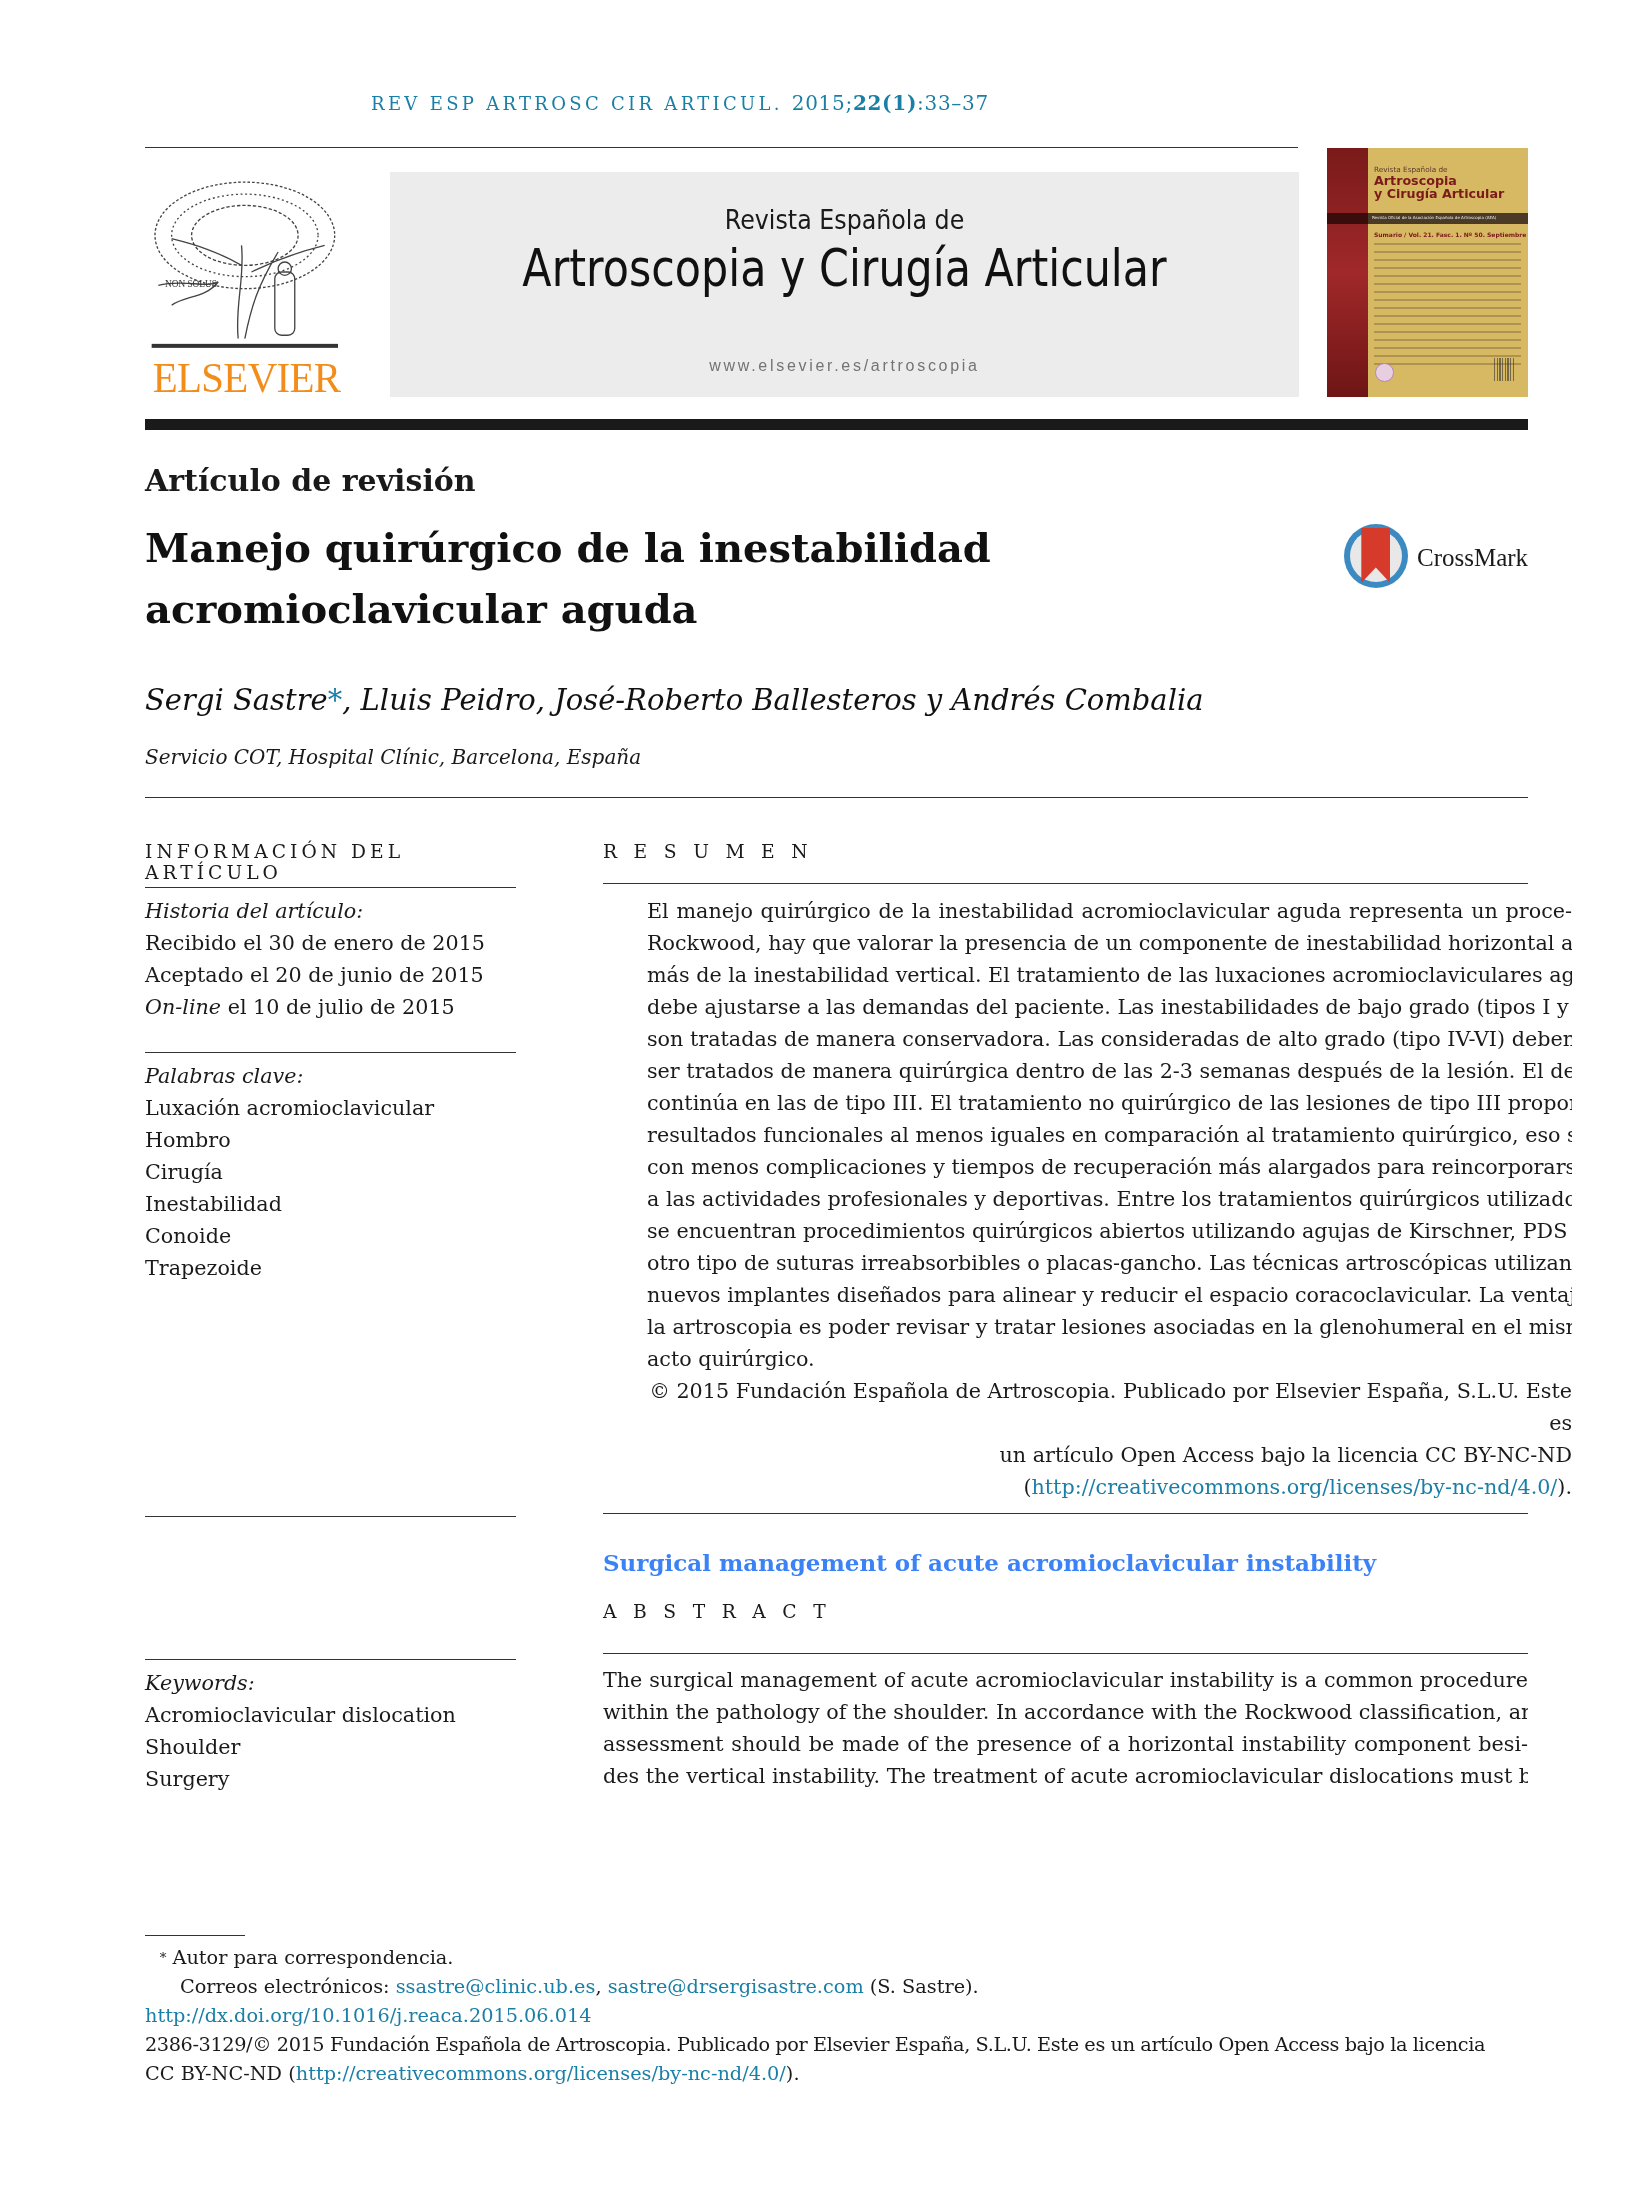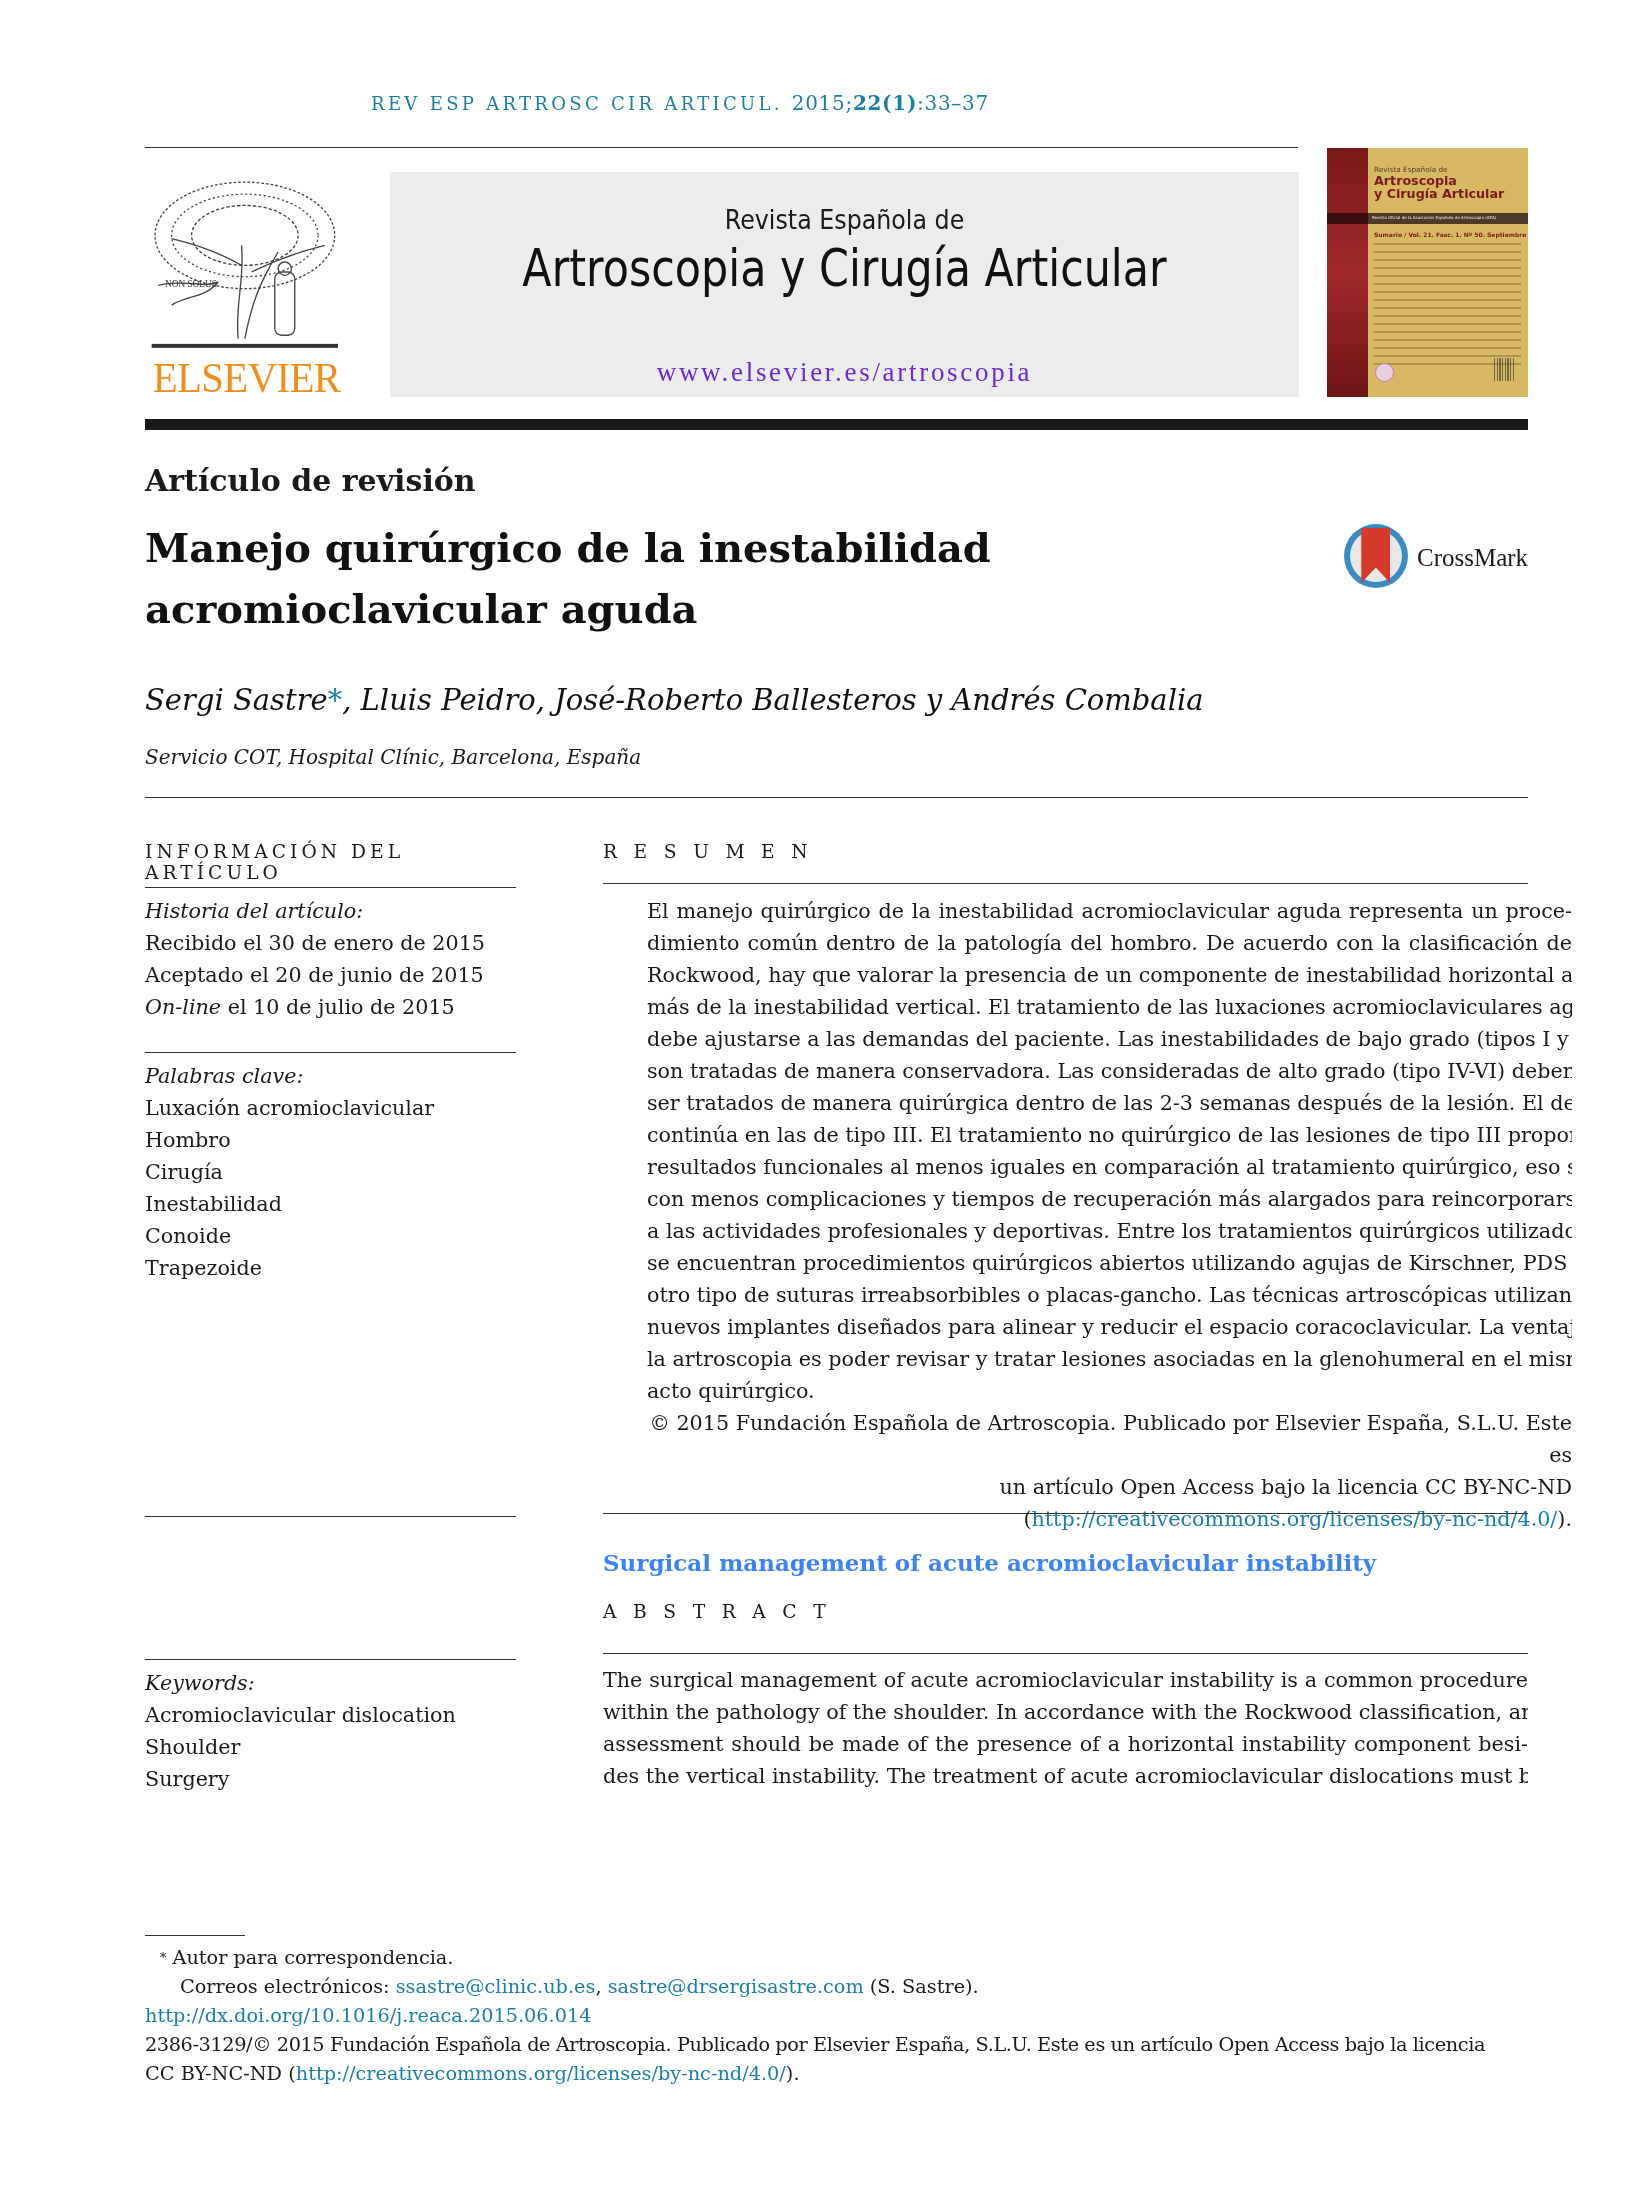--- a/index.html
+++ b/index.html
@@ -5,21 +5,21 @@
   html, body { margin:0; padding:0; background:#ffffff; }
   body { width:1653px; height:2205px; position:relative; overflow:hidden; color:#1a1a1a; font-family:"DejaVu Serif", serif; }
   .abs { position:absolute; }
   .journal-ref { top:91px; left:0; width:1360px; text-align:center; font-family:"DejaVu Serif", serif; font-size:18px; color:#1a7fa6; letter-spacing:3.3px; }
   .journal-ref .nums { letter-spacing:0.7px; font-size:20px; }
   .journal-ref b { font-weight:bold; }
   .rule-thin { background:#333; height:1.3px; }
   .banner { left:390px; top:172px; width:909px; height:225px; background:#ececec; }
   .banner .pre { position:absolute; top:32px; left:0; width:100%; text-align:center; font-family:"DejaVu Sans", sans-serif; font-size:27px; color:#1a1a1a; transform:scaleX(0.88); }
   .banner .main { position:absolute; top:67px; left:0; width:100%; text-align:center; font-family:"DejaVu Sans", sans-serif; font-size:51px; color:#111; transform:scaleX(0.84); }
-  .banner .url { position:absolute; top:185px; left:0; width:100%; text-align:center; font-family:Liberation Serif, serif; font-size:27px; color:#6d28d9; letter-spacing:2.7px; }
+  .banner .url { position:absolute; top:185px; left:0; width:100%; text-align:center; font-family:Liberation Sans, sans-serif; font-size:16px; color:#737373; letter-spacing:2.7px; }
   .logo { left:145px; top:172px; width:203px; height:230px; }
   .logo .word { position:absolute; left:0; bottom:0; width:203px; text-align:center; font-family:"Liberation Serif", serif; font-size:43px; color:#f28c1a; letter-spacing:-0.7px; transform:scaleX(0.95); }
   .cover { left:1327px; top:148px; width:201px; height:249px; background:#d7b964; overflow:hidden; }
   .cover .spine { position:absolute; left:0; top:0; width:41px; height:100%; background:linear-gradient(180deg,#7a1a1a,#a0282a 50%,#6e1515); }
   .cover .band { position:absolute; left:0; top:65px; width:100%; height:10.7px; background:#4b3a25; }
   .cover .band-l { position:absolute; left:0; top:65px; width:41px; height:10.7px; background:#3a0c0c; }
   .cover .t1 { position:absolute; left:47px; top:17.3px; font-family:"DejaVu Sans", sans-serif; font-size:7.3px; color:#5a3a2a; }
   .cover .t2 { position:absolute; left:47px; top:27px; font-family:"DejaVu Sans", sans-serif; font-size:12.7px; line-height:12.7px; color:#7a1a1a; font-weight:bold; }
   .cover .t3 { position:absolute; left:45px; top:67px; font-family:"DejaVu Sans", sans-serif; font-size:4px; color:#eee; white-space:nowrap; }
   .cover .t4 { position:absolute; left:47px; top:83px; font-family:"DejaVu Sans", sans-serif; font-size:6px; color:#7a1a1a; font-weight:bold; white-space:nowrap; }
@@ -172,21 +172,20 @@
   <div>Acromioclavicular dislocation</div>
   <div>Shoulder</div>
   <div>Surgery</div>
 </div>
 
 <div class="abs sec-head right-col" style="top:841px; letter-spacing:5.3px;">R E S U M E N</div>
 <div class="abs rule right-col" style="top:883px; width:925px;"></div>
 
 <div class="abs body-text right-col" style="top:895px;margin-left:44px;">
   <span class="ln">El manejo quirúrgico de la inestabilidad acromioclavicular aguda representa un proce-</span>
-  <span class="ln">dimiento común dentro de la patología del hombro. De acuerdo con la clasificación de</span>
   <span class="ln">Rockwood, hay que valorar la presencia de un componente de inestabilidad horizontal ade-</span>
   <span class="ln">más de la inestabilidad vertical. El tratamiento de las luxaciones acromioclaviculares agudas</span>
   <span class="ln">debe ajustarse a las demandas del paciente. Las inestabilidades de bajo grado (tipos I y II)</span>
   <span class="ln">son tratadas de manera conservadora. Las consideradas de alto grado (tipo IV-VI) deben</span>
   <span class="ln">ser tratados de manera quirúrgica dentro de las 2-3 semanas después de la lesión. El debate</span>
   <span class="ln">continúa en las de tipo III. El tratamiento no quirúrgico de las lesiones de tipo III proporciona</span>
   <span class="ln">resultados funcionales al menos iguales en comparación al tratamiento quirúrgico, eso sí,</span>
   <span class="ln">con menos complicaciones y tiempos de recuperación más alargados para reincorporarse</span>
   <span class="ln">a las actividades profesionales y deportivas. Entre los tratamientos quirúrgicos utilizados</span>
   <span class="ln">se encuentran procedimientos quirúrgicos abiertos utilizando agujas de Kirschner, PDS u</span>

